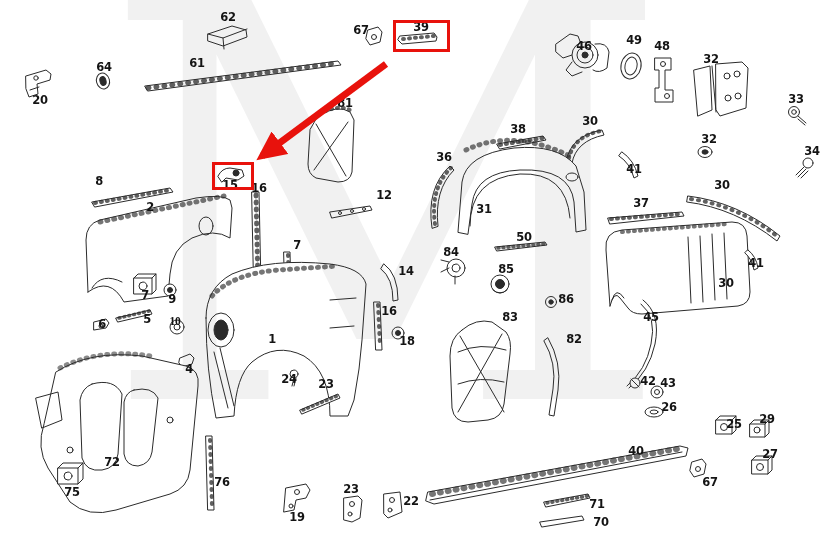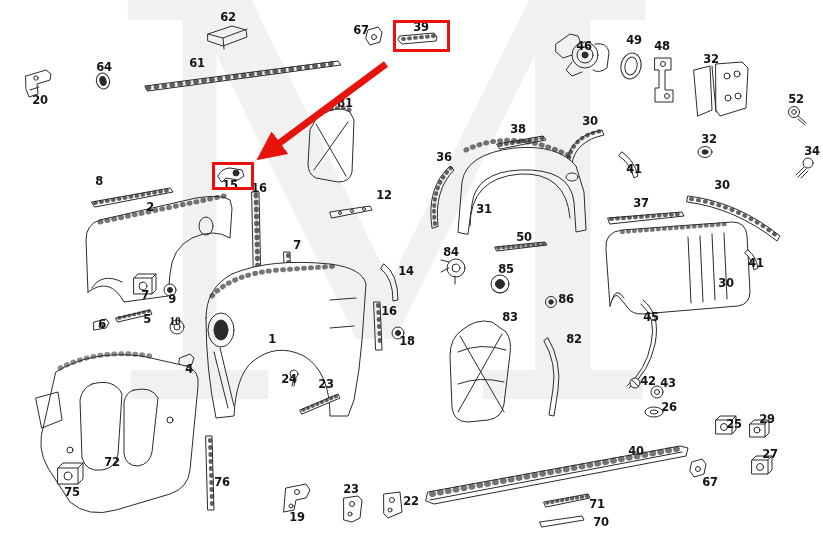--- a/index.html
+++ b/index.html
@@ -395,21 +395,21 @@
       <span class="part-label" style="left: 228px; top: 17px;">62</span>
       <span class="part-label" style="left: 361px; top: 30px;">67</span>
       <span class="part-label" style="left: 421px; top: 27px;">39</span>
       <span class="part-label" style="left: 584px; top: 27px; margin-top: 19px;">46</span>
       <span class="part-label" style="left: 634px; top: 40px;">49</span>
       <span class="part-label" style="left: 662px; top: 46px;">48</span>
       <span class="part-label" style="left: 711px; top: 59px;">32</span>
       <span class="part-label" style="left: 104px; top: 67px;">64</span>
       <span class="part-label" style="left: 197px; top: 63px;">61</span>
       <span class="part-label" style="left: 40px; top: 100px;">20</span>
-      <span class="part-label" style="left: 796px; top: 99px;">52</span>
+      <span class="part-label" style="left: 796px; top: 99px;">33</span>
       <span class="part-label" style="left: 345px; top: 103px;">81</span>
       <span class="part-label" style="left: 590px; top: 121px;">30</span>
       <span class="part-label" style="left: 518px; top: 129px;">38</span>
       <span class="part-label" style="left: 709px; top: 139px;">32</span>
       <span class="part-label" style="left: 812px; top: 151px;">34</span>
       <span class="part-label" style="left: 444px; top: 157px;">36</span>
       <span class="part-label" style="left: 634px; top: 169px;">41</span>
       <span class="part-label" style="left: 99px; top: 181px;">8</span>
       <span class="part-label" style="left: 230px; top: 185px;">15</span>
       <span class="part-label" style="left: 259px; top: 188px;">16</span>

